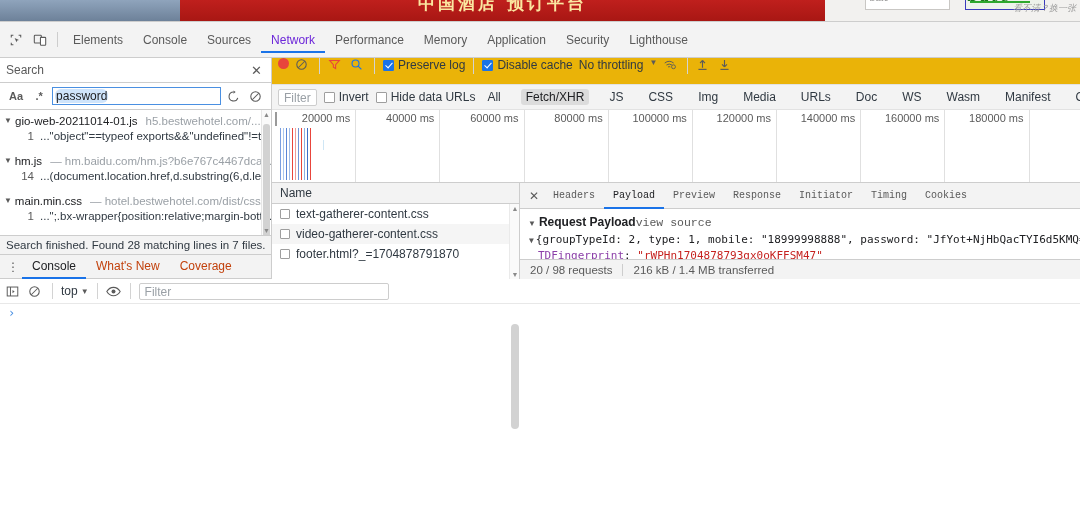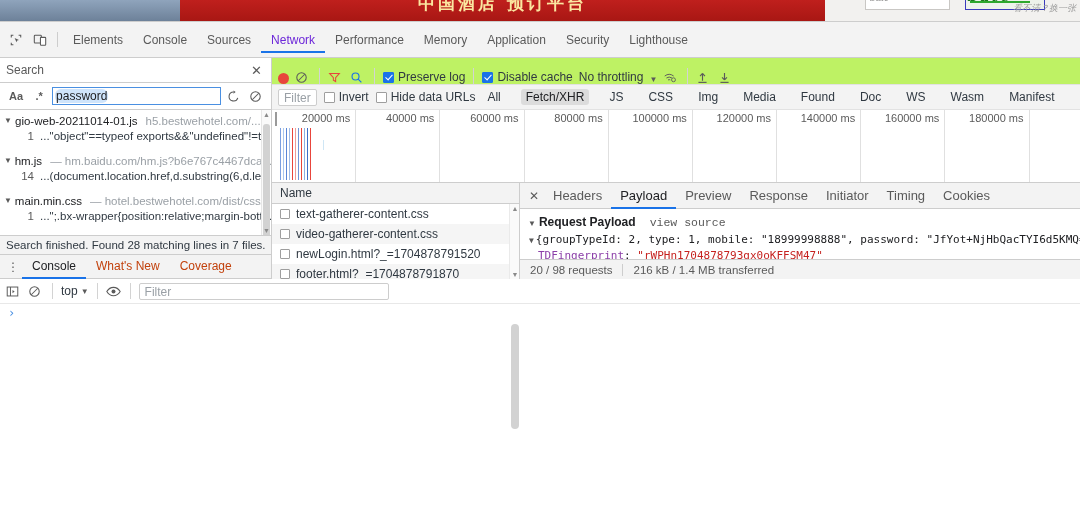--- a/index.html
+++ b/index.html
@@ -149,22 +149,22 @@
 
   .search-status {
     height: 19px; min-height: 19px; border-top: 1px solid #cdcdcd;
     background: #f3f3f3; display: flex; align-items: center; padding-left: 6px;
     font-size: 11.5px; color: #303942;
   }
 
   
   .net-pane { flex: 1; display: flex; flex-direction: column; min-width: 0; min-height: 0; }
   .net-toolbar {
-    height: 27px; min-height: 27px; display: flex; align-items: flex-end;
-    padding: 0 6px; gap: 6px; border-bottom: 1px solid #e2e2e2; background: #bef264;
+    height: 27px; min-height: 27px; display: flex; align-items: flex-start;
+    padding: 0 6px; gap: 6px; border-bottom: 1px solid #e2e2e2; background: #eab308;
   }
   .rec-dot { width: 11px; height: 11px; border-radius: 50%; background: #e8453c; cursor: pointer; }
   .chk-wrap { display: flex; align-items: center; gap: 4px; font-size: 12px; color: #303942; cursor: pointer; white-space: nowrap;}
   .chk {
     width: 11px; height: 11px; border: 1px solid #9e9e9e; border-radius: 1px; background: #fff;
     position: relative; flex: none;
   }
   .chk.on { background: #1a73e8; border-color: #1a73e8; }
   .chk.on::after {
     content: ""; position: absolute; left: 3px; top: 0px; width: 3px; height: 6px;
@@ -229,30 +229,30 @@
   }
   .req-scroll .arr { position: absolute; left: 1px; width: 8px; text-align: center; font-size: 7px; color: #8a8a8a; }
 
   
   .detail { flex: 1; display: flex; flex-direction: column; min-width: 0; min-height: 0; background: #fff; }
   .detail-tabs {
     height: 26px; min-height: 26px; display: flex; align-items: center;
     border-bottom: 1px solid #cdcdcd; background: #f3f3f3; padding-left: 4px;
   }
   .detail-tabs .dtab {
-    padding: 0 9px; height: 26px; line-height: 26px; font-size: 13px; color: #5a5a5a; cursor: pointer;
+    padding: 0 9px; height: 26px; line-height: 26px; font-size: 10px; color: #5a5a5a; cursor: pointer; font-family: Liberation Mono, monospace;
   }
   .detail-tabs .dtab.active { color: #202124; box-shadow: inset 0 -2px 0 #1a73e8; }
   .dt-close { width: 20px; text-align: center; color: #5a5a5a; cursor: pointer; font-size: 12px; }
 
   .payload {
     flex: 1; overflow: hidden; padding: 6px 0 0 8px;
     font-family: "DejaVu Sans Mono", monospace; font-size: 11px; color: #202124;
   }
-  .pl-section { display: flex; align-items: center; gap: 14px; margin-bottom: 3px; }
+  .pl-section { display: flex; align-items: center; margin-bottom: 3px; }
   .pl-title { font-family: "Liberation Sans", sans-serif; font-weight: bold; font-size: 12px; color: #202124; }
   .pl-title .tri { font-size: 8px; margin-right: 3px; color: #5a5a5a; }
   .view-src {
     font-family: Liberation Mono, monospace; font-size: 11.5px; color: #5a5a5a; cursor: pointer;
   }
   .pl-line { height: 16px; line-height: 16px; white-space: nowrap; padding-left: 10px; }
   .pl-line .tri { font-size: 8px; color: #5a5a5a; margin-left: -9px; margin-right: 2px; }
   .k { color: #8b3fa8; }
   .s { color: #c5221f; }
   .p { color: #202124; }
@@ -484,21 +484,21 @@
             <span class="chk"></span>
             <span>Hide data URLs</span>
           </div>
           <div id="ftypes-host" style="display:flex;align-items:center;gap:15px">
               <div class="ftype">All</div>
               <div class="ftype active">Fetch/XHR</div>
               <div class="ftype">JS</div>
               <div class="ftype">CSS</div>
               <div class="ftype">Img</div>
               <div class="ftype">Media</div>
-              <div class="ftype">Found</div>
+              <div class="ftype">URLs</div>
               <div class="ftype">Doc</div>
               <div class="ftype">WS</div>
               <div class="ftype">Wasm</div>
               <div class="ftype">Manifest</div>
               <div class="ftype">Other</div>
             </div>
           <div class="chk-wrap">
             <span class="chk"></span>
             <span>Has blo</span>
           </div>
@@ -559,24 +559,20 @@
                 <div class="req-row">
                   <span class="rbox"></span>
                   <span>text-gatherer-content.css</span>
                 </div>
                 <div class="req-row">
                   <span class="rbox"></span>
                   <span>video-gatherer-content.css</span>
                 </div>
                 <div class="req-row">
                   <span class="rbox"></span>
-                  <span>newLogin.html?_=1704878791520</span>
-                </div>
-                <div class="req-row">
-                  <span class="rbox"></span>
                   <span>footer.html?_=1704878791870</span>
                 </div>
               </div>
             <div class="req-scroll">
               <div class="arr" style="top:1px">▲</div>
               <div class="thumb"></div>
               <div class="arr" style="bottom:1px">▼</div>
             </div>
           </div>
 

